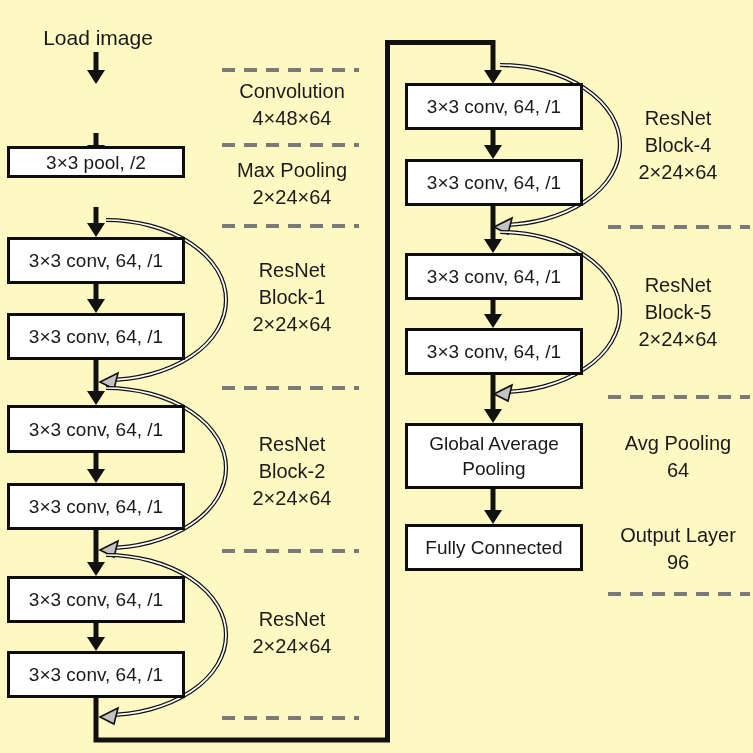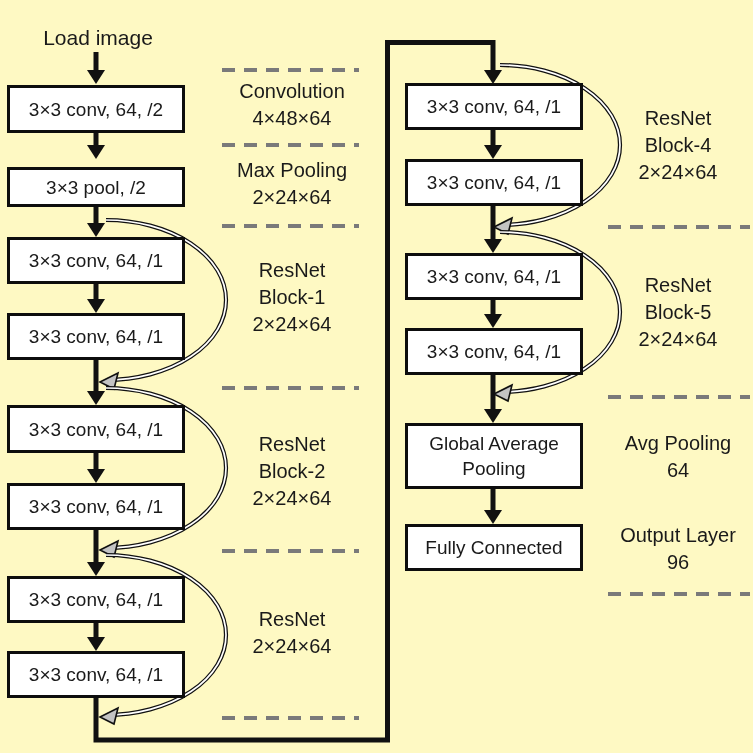--- a/index.html
+++ b/index.html
@@ -135,22 +135,21 @@
 
     <g>
       <line x1="608" y1="227" x2="750" y2="227" stroke="#7a7a7a" stroke-width="4" stroke-dasharray="13 9"></line>
       <line x1="608" y1="397" x2="750" y2="397" stroke="#7a7a7a" stroke-width="4" stroke-dasharray="13 9"></line>
       <line x1="608" y1="594" x2="750" y2="594" stroke="#7a7a7a" stroke-width="4" stroke-dasharray="13 9"></line>
     </g>
   </svg>
 
   <div class="free-label">Load image</div>
 
-  <div class="box lcol" style="top:85px;height:48px">3×3 conv, 64, /2</div>
-  <div class="box lcol" style="top:167px;height:40px">3×3 pool, /2</div>
+  <div class="box lcol" style="top:146px;height:32px">3×3 pool, /2</div>
   <div class="box lcol" style="top:237px;height:47px">3×3 conv, 64, /1</div>
   <div class="box lcol" style="top:313px;height:47px">3×3 conv, 64, /1</div>
   <div class="box lcol" style="top:405px;height:48px">3×3 conv, 64, /1</div>
   <div class="box lcol" style="top:483px;height:47px">3×3 conv, 64, /1</div>
   <div class="box lcol" style="top:576px;height:47px">3×3 conv, 64, /1</div>
   <div class="box lcol" style="top:651px;height:47px">3×3 conv, 64, /1</div>
 
   <div class="box rcol" style="top:83px;height:47px">3×3 conv, 64, /1</div>
   <div class="box rcol" style="top:159px;height:47px">3×3 conv, 64, /1</div>
   <div class="box rcol" style="top:253px;height:47px">3×3 conv, 64, /1</div>

